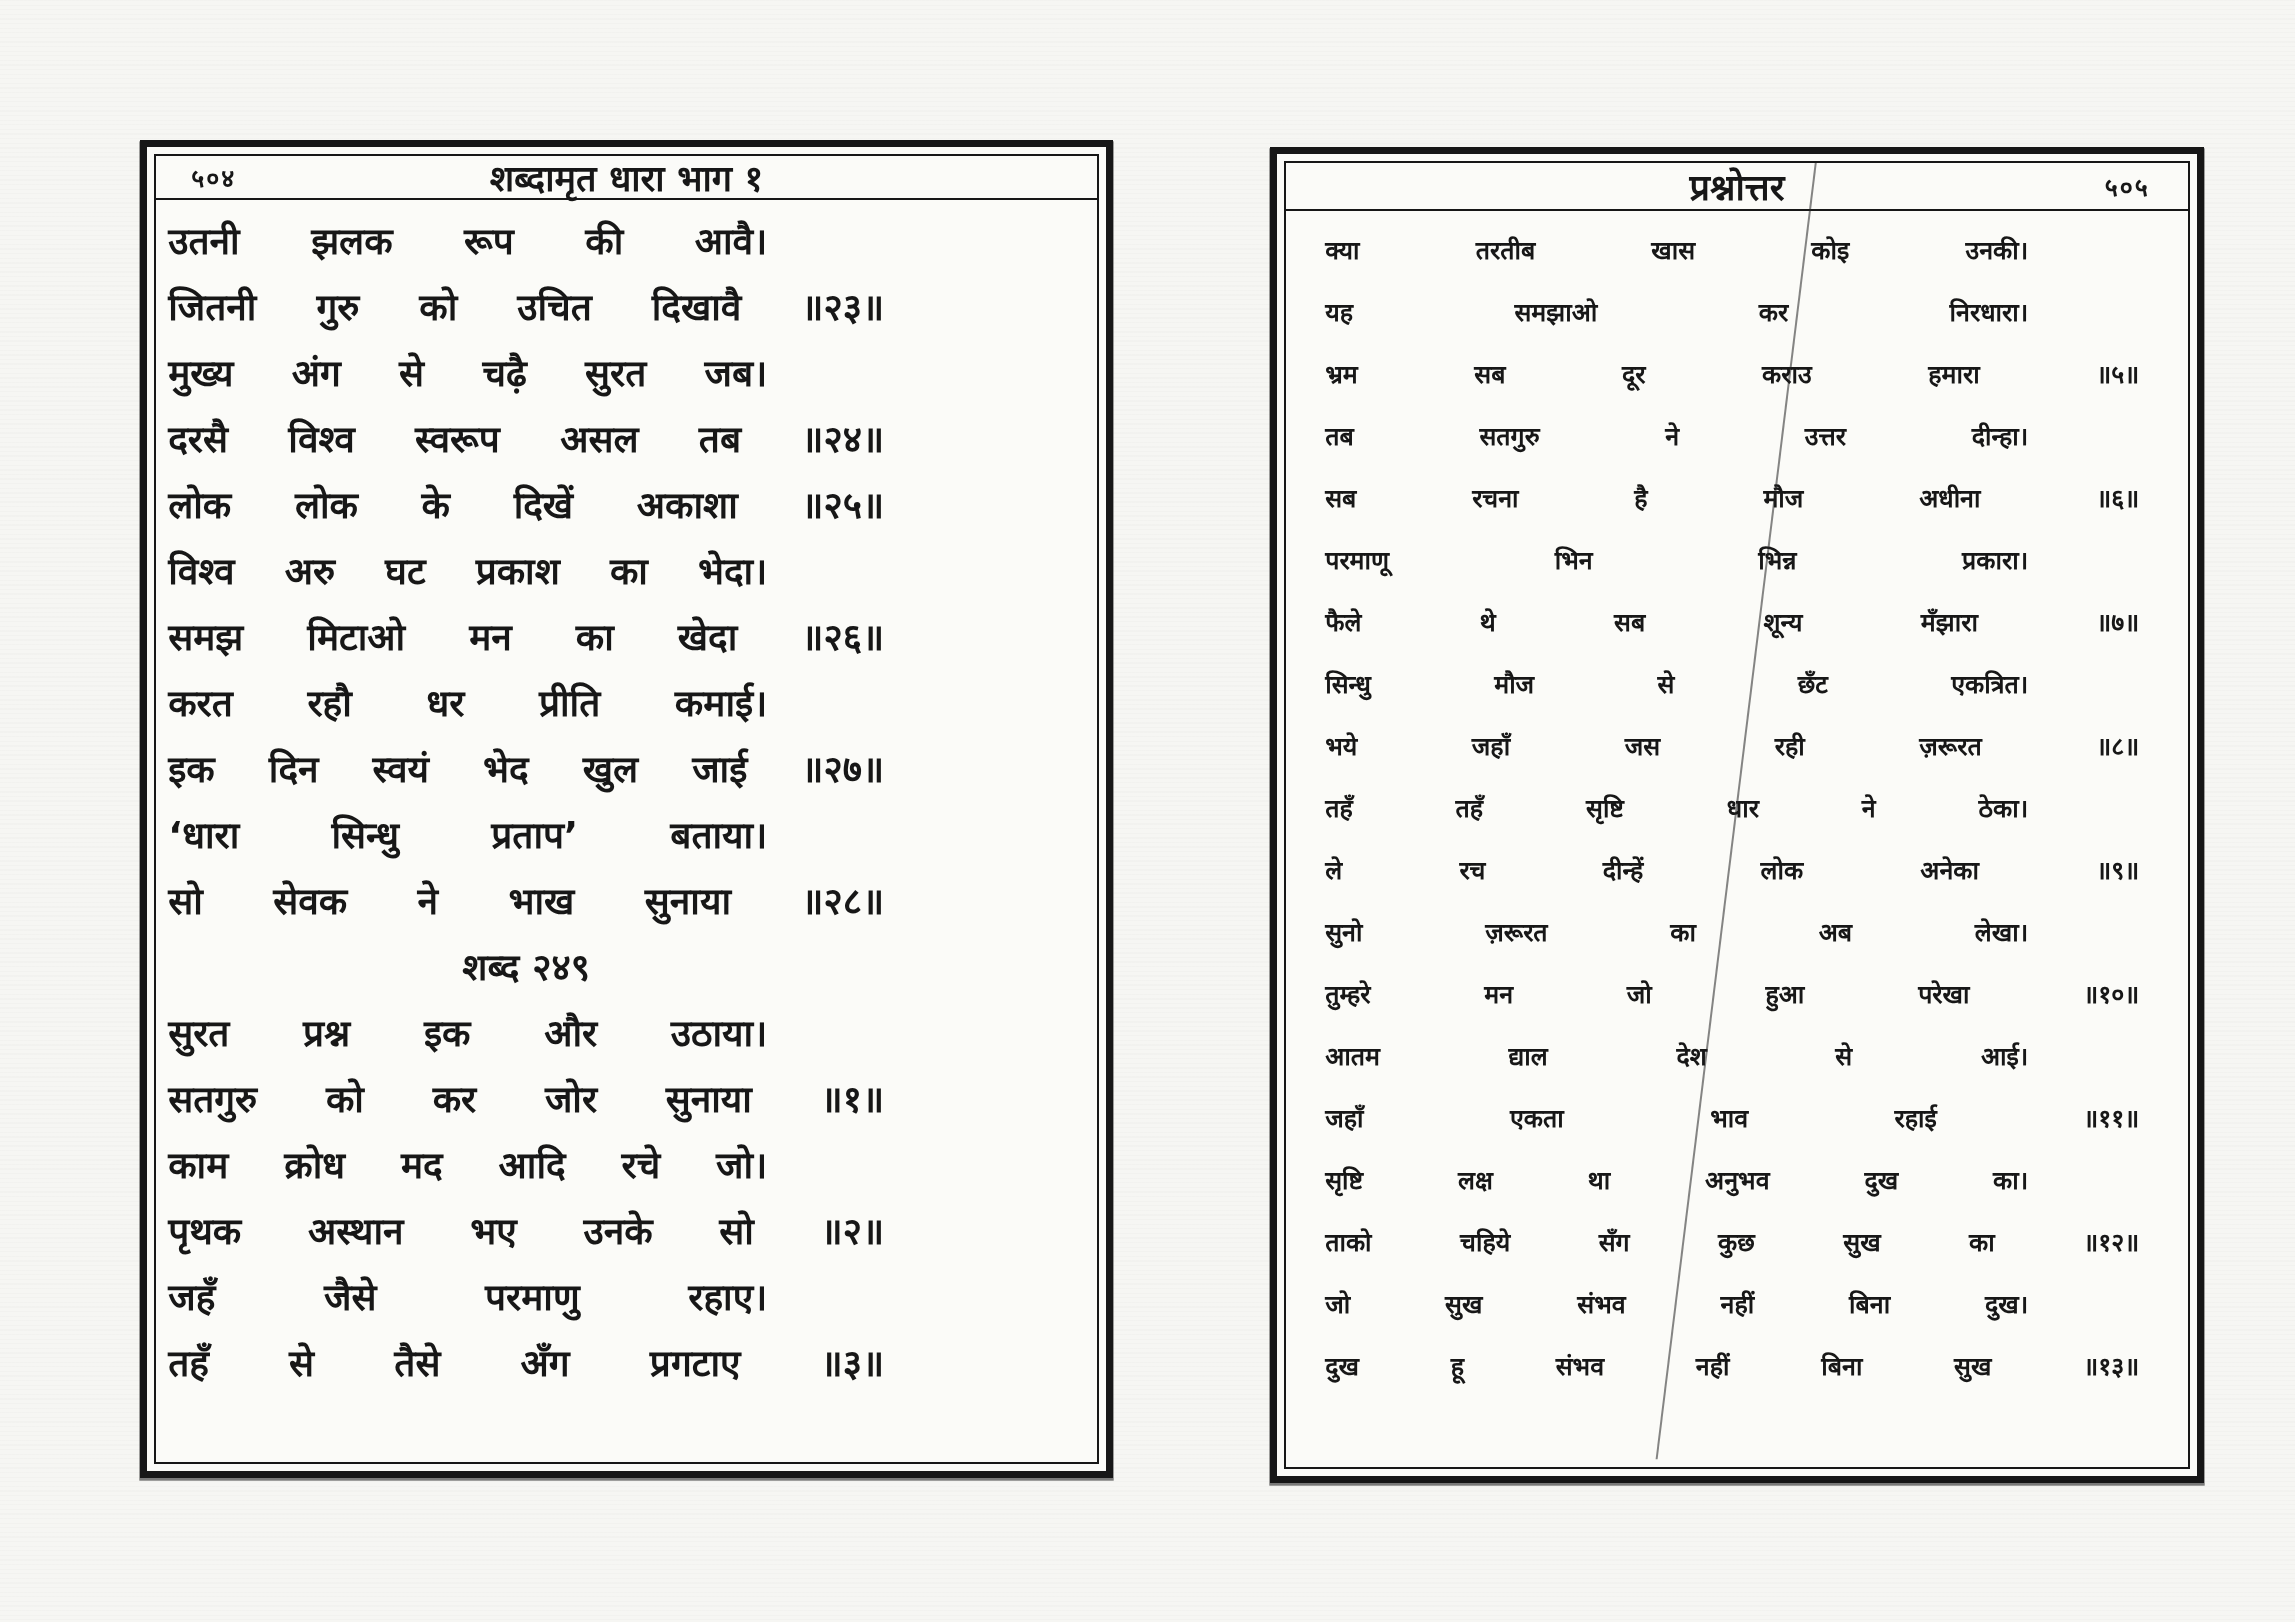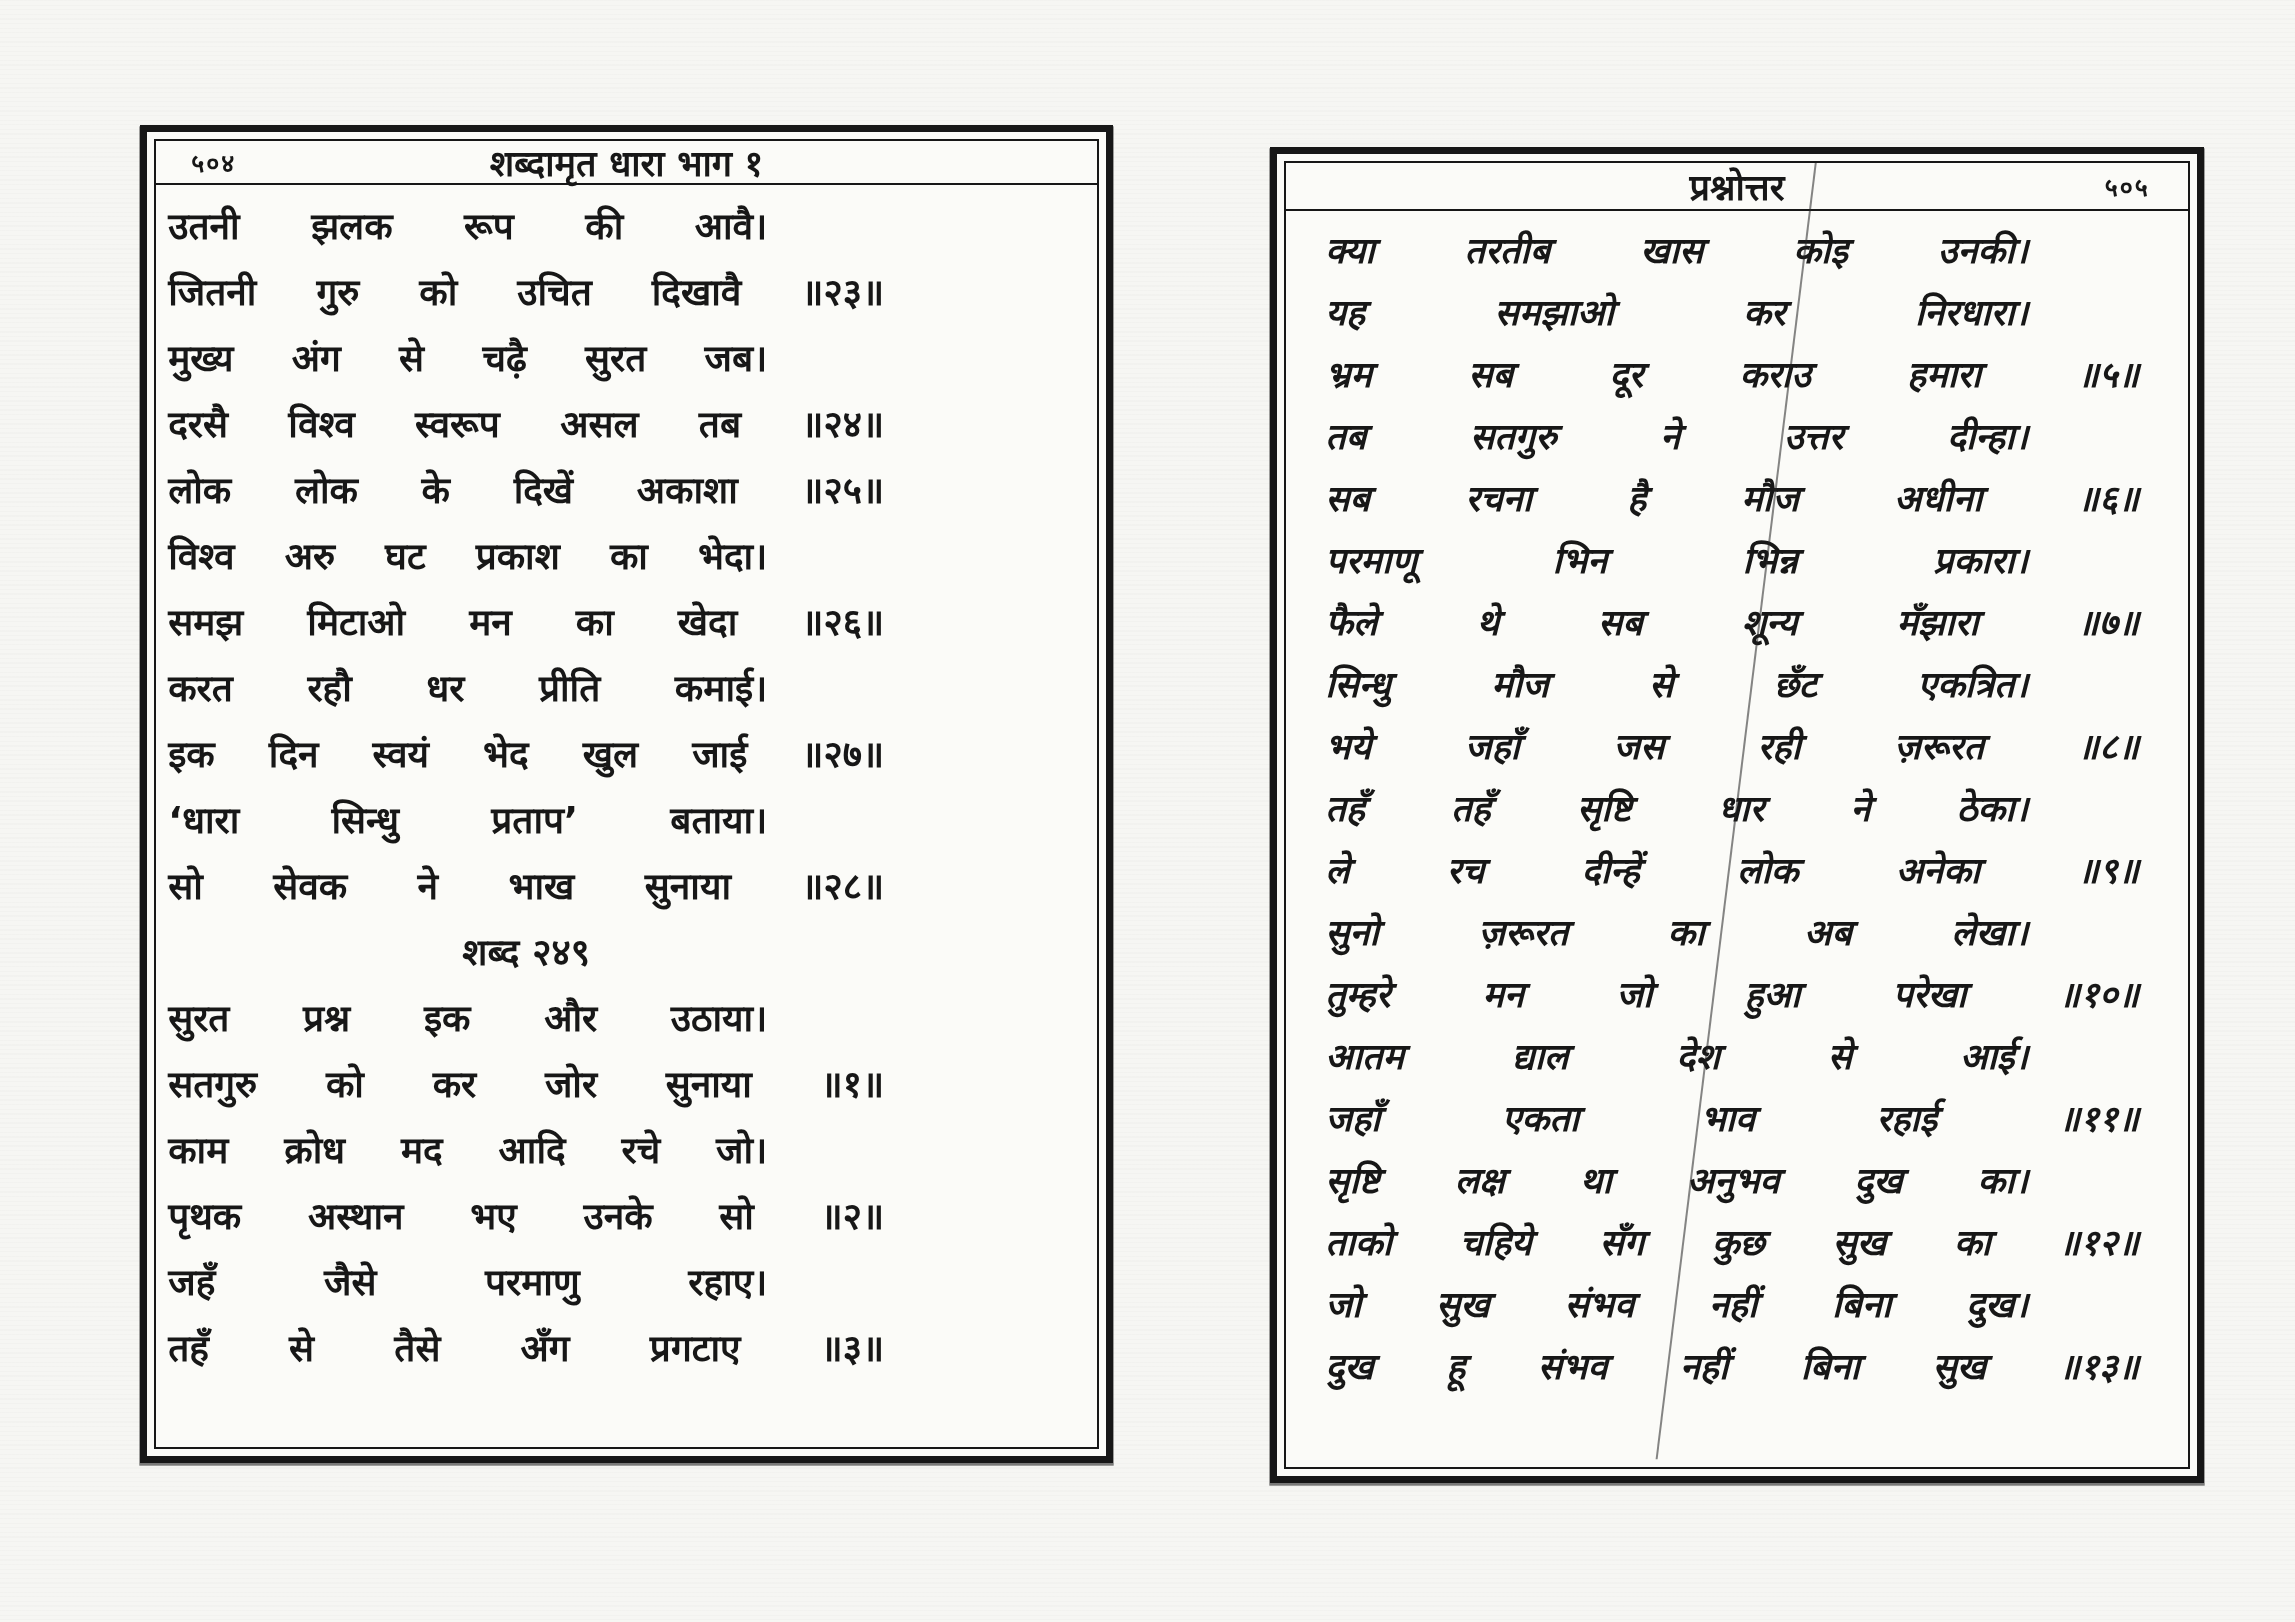--- a/index.html
+++ b/index.html
@@ -8,21 +8,21 @@
     background:#f6f6f3;
     background-image:repeating-linear-gradient(180deg, rgba(0,0,0,0.015) 0 1.3px, rgba(0,0,0,0) 1.3px 4.6px);
     font-family:"DejaVu Sans", sans-serif;
   }
   .page{
     position:absolute;box-sizing:border-box;
     background:#fbfbf8;
     border:7.2px solid #171717;
     box-shadow:0 2px 0 0.7px rgba(20,20,20,0.55);
   }
-  .page-left{left:140px;top:125px;width:973px;height:1338px;}
+  .page-left{left:140px;top:140px;width:973px;height:1338px;}
   .page-right{left:1270px;top:147px;width:934px;height:1336px;}
   .page-inner{
     box-sizing:border-box;border:2.6px solid #171717;margin:7.2px;
     height:calc(100% - 14.4px);
     display:flex;flex-direction:column;position:relative;overflow:hidden;
   }
   .page-header{
     box-sizing:border-box;border-bottom:2.6px solid #171717;
     position:relative;flex:0 0 auto;
     display:flex;align-items:center;justify-content:center;
@@ -37,21 +37,21 @@
   .page-right .pgnum{right:38px;}
   .pgtitle{font-size:36px;font-weight:700;color:#171717;white-space:nowrap;}
   .page-body{flex:1 1 auto;padding-top:9.2px;color:#171717;font-weight:700;}
   .page-left  .page-body{padding-left:12px;}
   .page-right .page-body{padding-left:39px;}
   .tline{
     text-align:justify;text-align-last:justify;
     -moz-text-align-last:justify;
   }
   .page-left  .tline{line-height:66px;font-size:37px;}
-  .page-right .tline{line-height:62px;font-size:36px;font-style:italic;}
+  .page-right .tline{line-height:62px;font-size:25px;}
   .page-left  .t-plain{width:599px;}
   .page-left  .t-verse{width:716px;}
   .page-left  .t-heading{width:716px;text-align:center;text-align-last:center;-moz-text-align-last:center;}
   .page-right .t-plain{width:703px;}
   .page-right .t-verse{width:814px;}
   .artifact{
     position:absolute;top:-2.6px;left:529px;width:2px;height:1308px;
     background:rgba(35,35,35,0.55);
     transform:rotate(7deg);transform-origin:top center;
     pointer-events:none;

